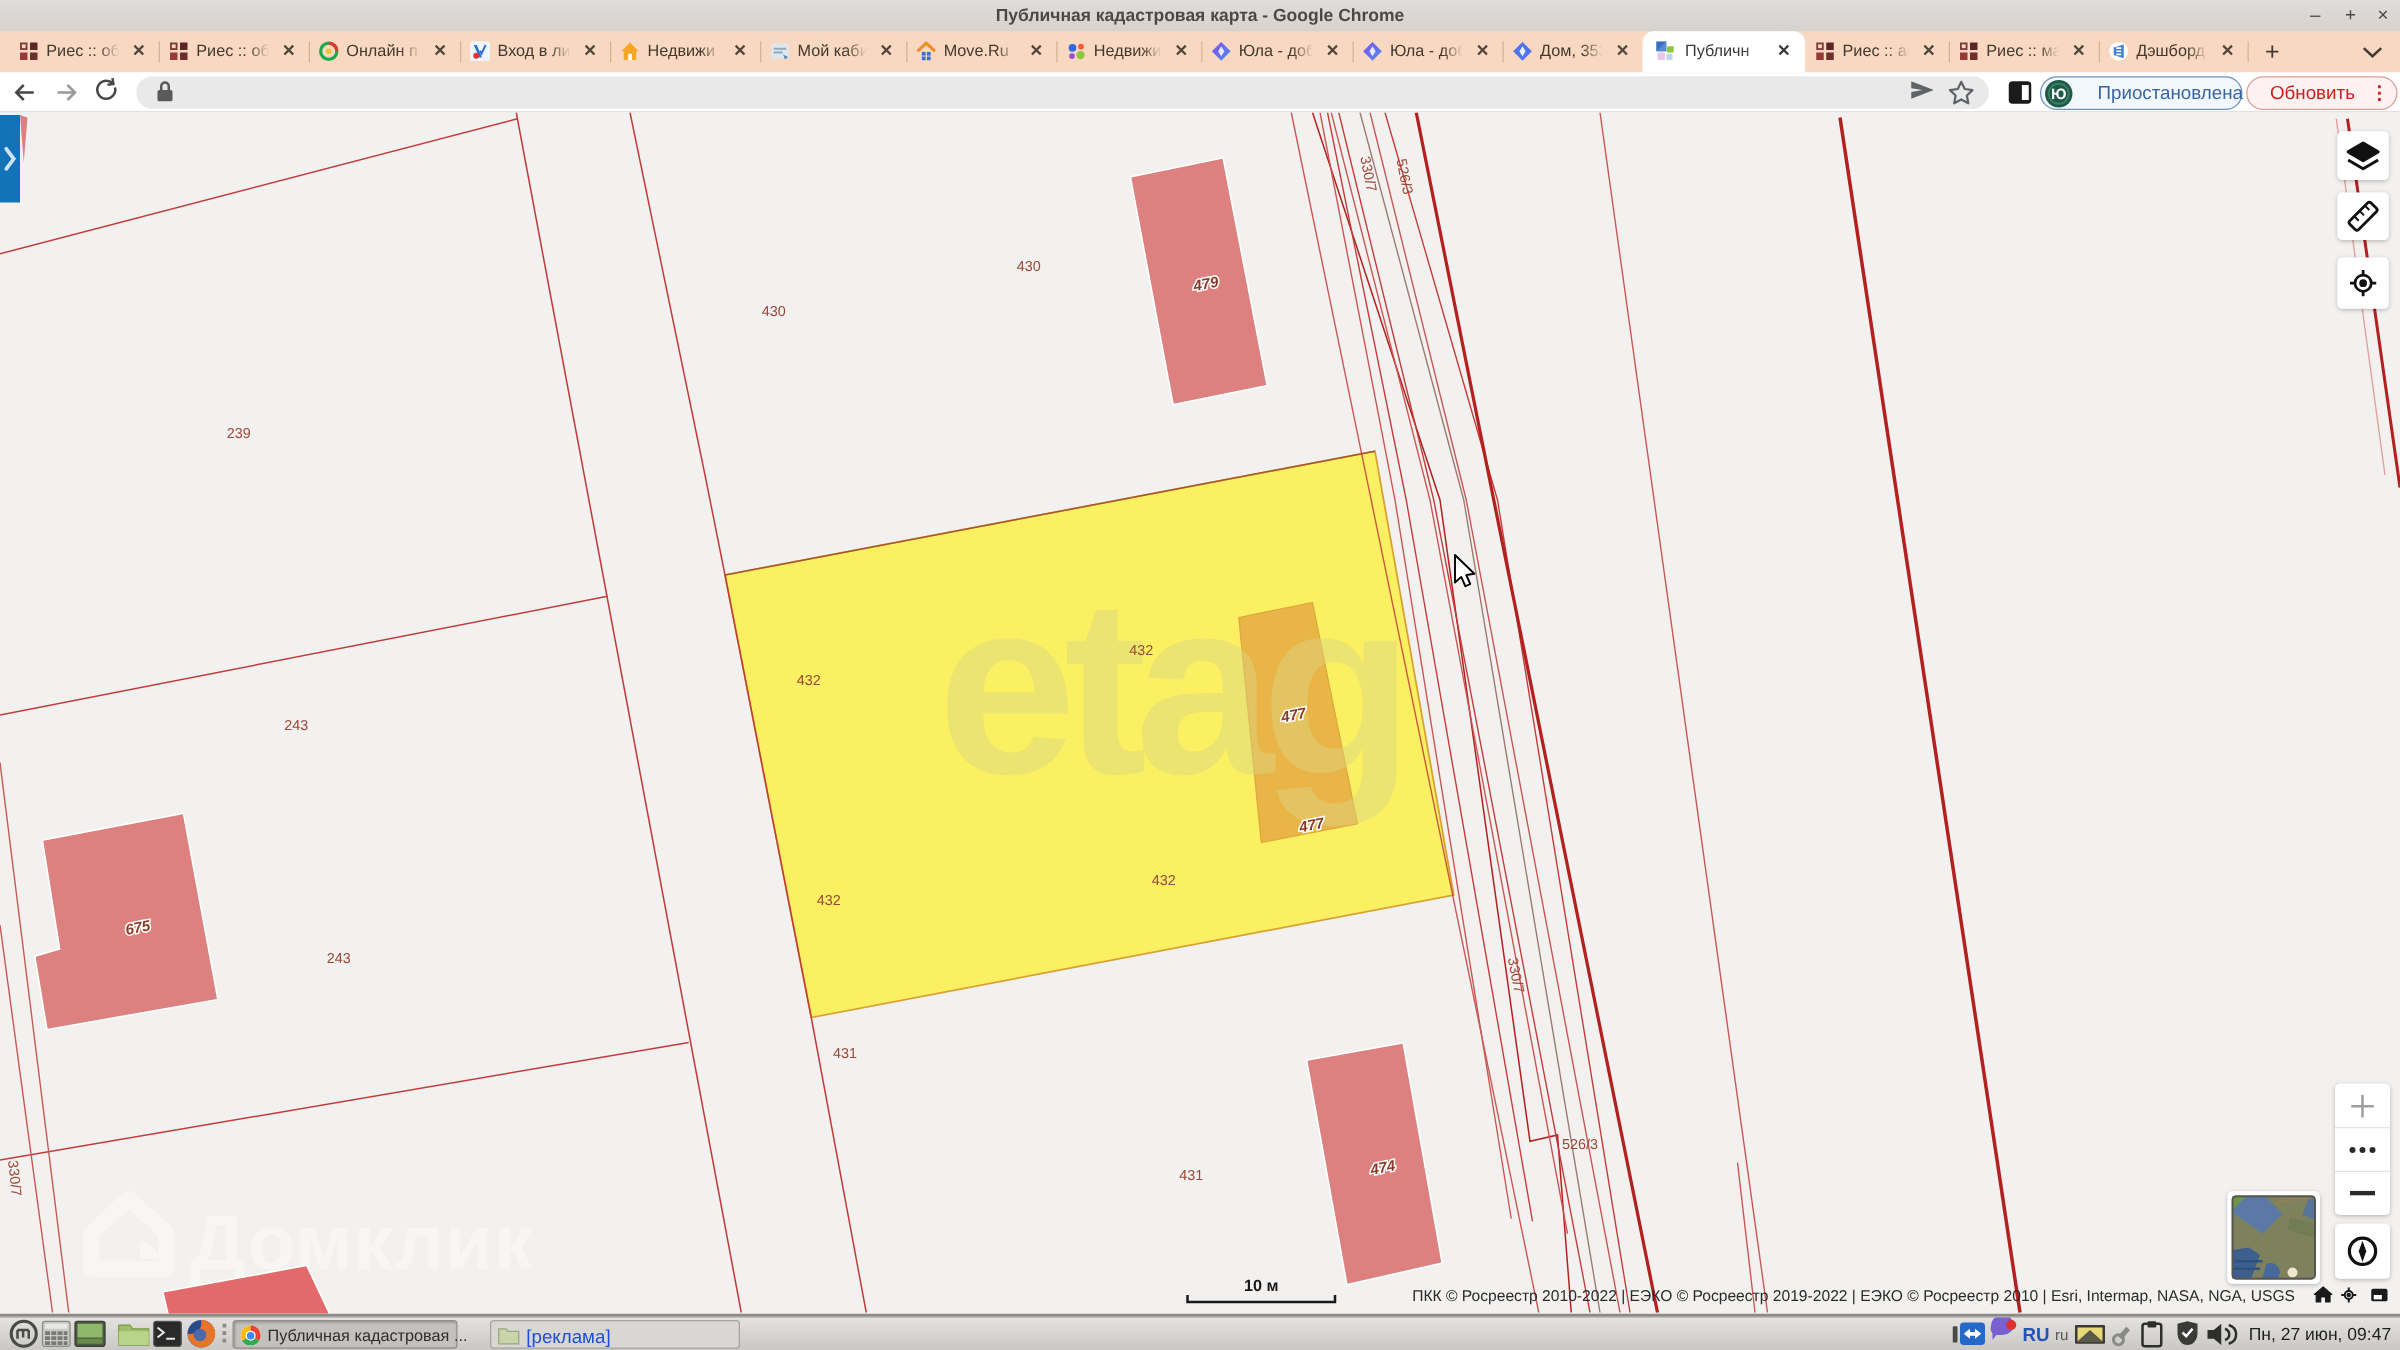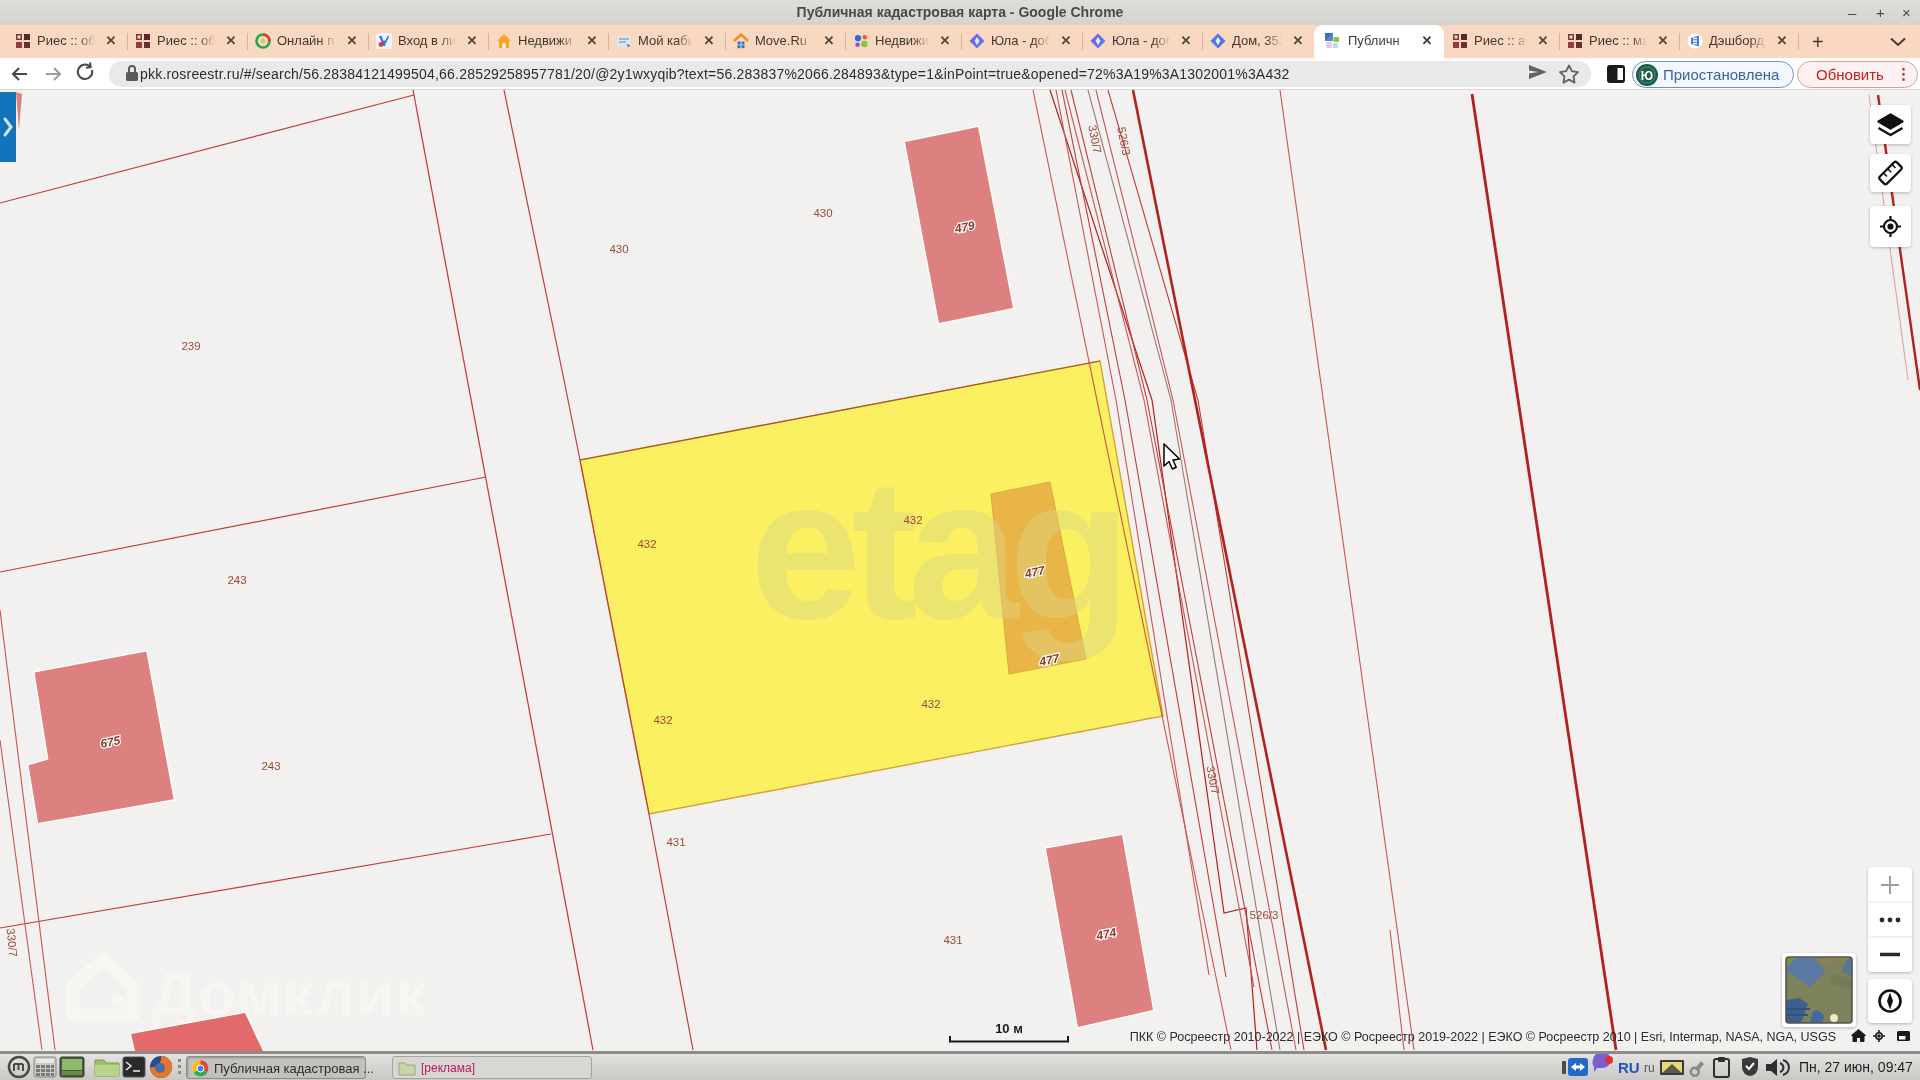--- a/index.html
+++ b/index.html
@@ -230,37 +230,36 @@
   <svg width="1920" height="32" style="position:absolute;left:0;top:0">
     <path d="M 27 16 L 13 16 M 19 10 L 13 16 L 19 22" stroke="#474747" stroke-width="2" fill="none"></path>
     <path d="M 46 16 L 60 16 M 54 10 L 60 16 L 54 22" stroke="#9a9a9a" stroke-width="2" fill="none"></path>
     <path d="M 92 12 A 7.2 7.2 0 1 1 90 8.6 M 90 4.5 L 90.7 9.2 L 86 9.8" stroke="#474747" stroke-width="2" fill="none"></path>
   </svg>
   <div id="urlbar">
     <svg width="24" height="26" style="position:absolute;left:12px;top:0">
       <rect x="5" y="11" width="12" height="9" rx="1.5" fill="#5a5a5a"></rect>
       <path d="M 8 11 V 8 a 3 3 0 0 1 6 0 V 11" stroke="#5a5a5a" stroke-width="2" fill="none"></path>
     </svg>
-    <div id="urltext">pkk.rosreestr.ru/#/search/56.28384121499504,66.28529258957781/20/@2y1wxyqib?text=56.283837%2066.284893&amp;type=1&amp;inPoint=true&amp;opened=72%3A19%3A1302001%3A432</div>
     <svg width="70" height="26" style="position:absolute;right:0;top:0">
       <path d="M 8 18 L 26 11 L 8 4 L 8 9.5 L 17 11 L 8 12.5 Z" fill="#5f6368"></path>
       <path d="M 48 4.5 L 50.8 10.2 L 57 11.1 L 52.5 15.4 L 53.6 21.6 L 48 18.6 L 42.4 21.6 L 43.5 15.4 L 39 11.1 L 45.2 10.2 Z" fill="none" stroke="#5f6368" stroke-width="1.8" stroke-linejoin="round"></path>
     </svg>
   </div>
   <svg width="26" height="26" style="position:absolute;left:1604px;top:3px">
     <rect x="3" y="4" width="18" height="18" rx="3" fill="#1b1b1b"></rect>
     <rect x="13.5" y="7" width="5.5" height="12" fill="#ffffff"></rect>
   </svg>
   <div class="pill" id="pausepill" style="left:1632px; width:162px; background:#f2f7fd; border:1.5px solid #6d93bd;">
     <svg width="24" height="24" style="position:absolute;left:2px;top:1px">
       <circle cx="12" cy="12" r="11" fill="#1d5b48"></circle>
       <circle cx="12" cy="12" r="8" fill="none" stroke="#3d7d62" stroke-width="1.5"></circle>
       <text x="12" y="16.5" font-size="12" font-weight="bold" fill="#ffffff" text-anchor="middle">Ю</text>
     </svg>
-    <span style="position:absolute;left:30px;top:4px;color:#39659e;">Приостановлена</span>
+    <span style="position:absolute;left:45px;top:4px;color:#39659e;">Приостановлена</span>
   </div>
   <div class="pill" id="updpill" style="left:1797px; width:121px; background:#fdf2f1; border:1.5px solid #dd9d97;">
     <span style="position:absolute;left:18px;top:4px;color:#c5221f;">Обновить</span>
     <span style="position:absolute;left:98px;top:3px;color:#c5221f;font-weight:bold;">⋮</span>
   </div>
 </div>
 <div id="mapwrap">
 <svg width="1920" height="961" viewBox="0 0 1920 961" style="position:absolute;left:0;top:0">
 <rect width="1920" height="961" fill="#f2f1ef"></rect>
 <g stroke="#f7f6f3" fill="none" stroke-width="13" stroke-linejoin="round" stroke-linecap="round">
@@ -461,21 +460,21 @@
         <path d="M 8.5 8.5 L 15.4 12.5 A 8 8 0 0 1 1.6 12.5 Z" fill="#34a853"></path>
         <path d="M 8.5 0.5 A 8 8 0 0 1 15.4 4.5 L 8.5 4.5 Z" fill="#ea4335"></path>
         <circle cx="8.5" cy="8.5" r="3.5" fill="#4285f4" stroke="#fff" stroke-width="1"></circle>
       </svg>
       <span style="position:absolute;left:27px;top:4px;font-size:13px;color:#2e2d2b;white-space:nowrap;">Публичная кадастровая ...</span>
     </div>
 <div style="position:absolute;left:392px;top:2px;width:200px;height:23px;background:#d8d7d3;border:1px solid #a5a4a0;border-radius:3px;">
       <svg width="18" height="15" style="position:absolute;left:5px;top:4px">
         <path d="M 1 2 L 7 2 L 8.5 4 L 17 4 L 17 14 L 1 14 Z" fill="#c9d4a8" stroke="#9aa87a"></path>
       </svg>
-      <span style="position:absolute;left:28px;top:4px;font-size:12px;color:#be185d;white-space:nowrap;">[реклама]</span>
+      <span style="position:absolute;left:28px;top:4px;font-size:15px;color:#1d4ed8;white-space:nowrap;">[реклама]</span>
     </div>
 <svg width="358" height="27" viewBox="0 0 358 27" style="position:absolute;left:1562px;top:0">
 <g>
         <rect x="0" y="7" width="4" height="13" rx="1" fill="#4a4a48"></rect>
         <rect x="6" y="4" width="20" height="18" rx="3" fill="#2569c8"></rect>
         <path d="M 9 13 L 14 9 V 11.5 H 18 V 9 L 23 13 L 18 17 V 14.5 H 14 V 17 Z" fill="#fff"></path>
       </g>
 <g>
         <path d="M 31 5 a 9 8 0 0 1 18 0 a 9 8 0 0 1 -9 8 l -5 0 l -3 4 l 0 -5 a 9 8 0 0 1 -1 -7 Z" transform="translate(0,1)" fill="#7a5fd0"></path>
         <circle cx="47" cy="6" r="4" fill="#e03030"></circle>

